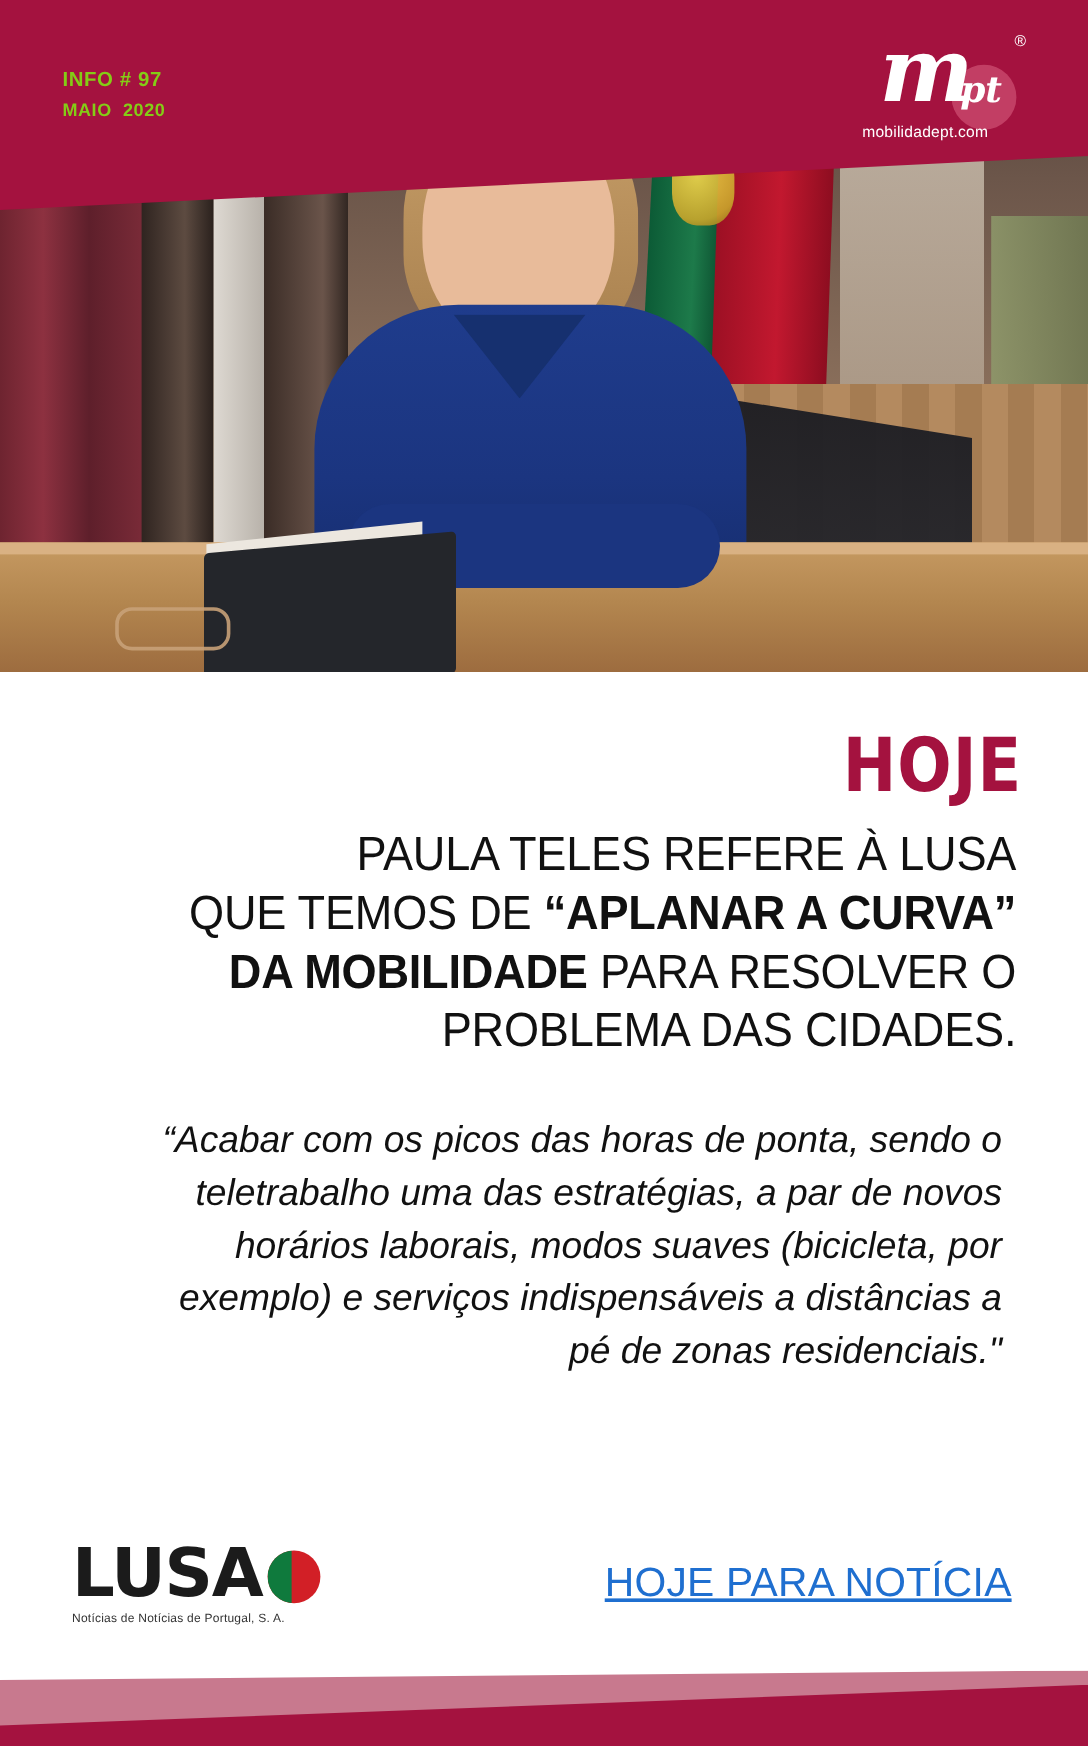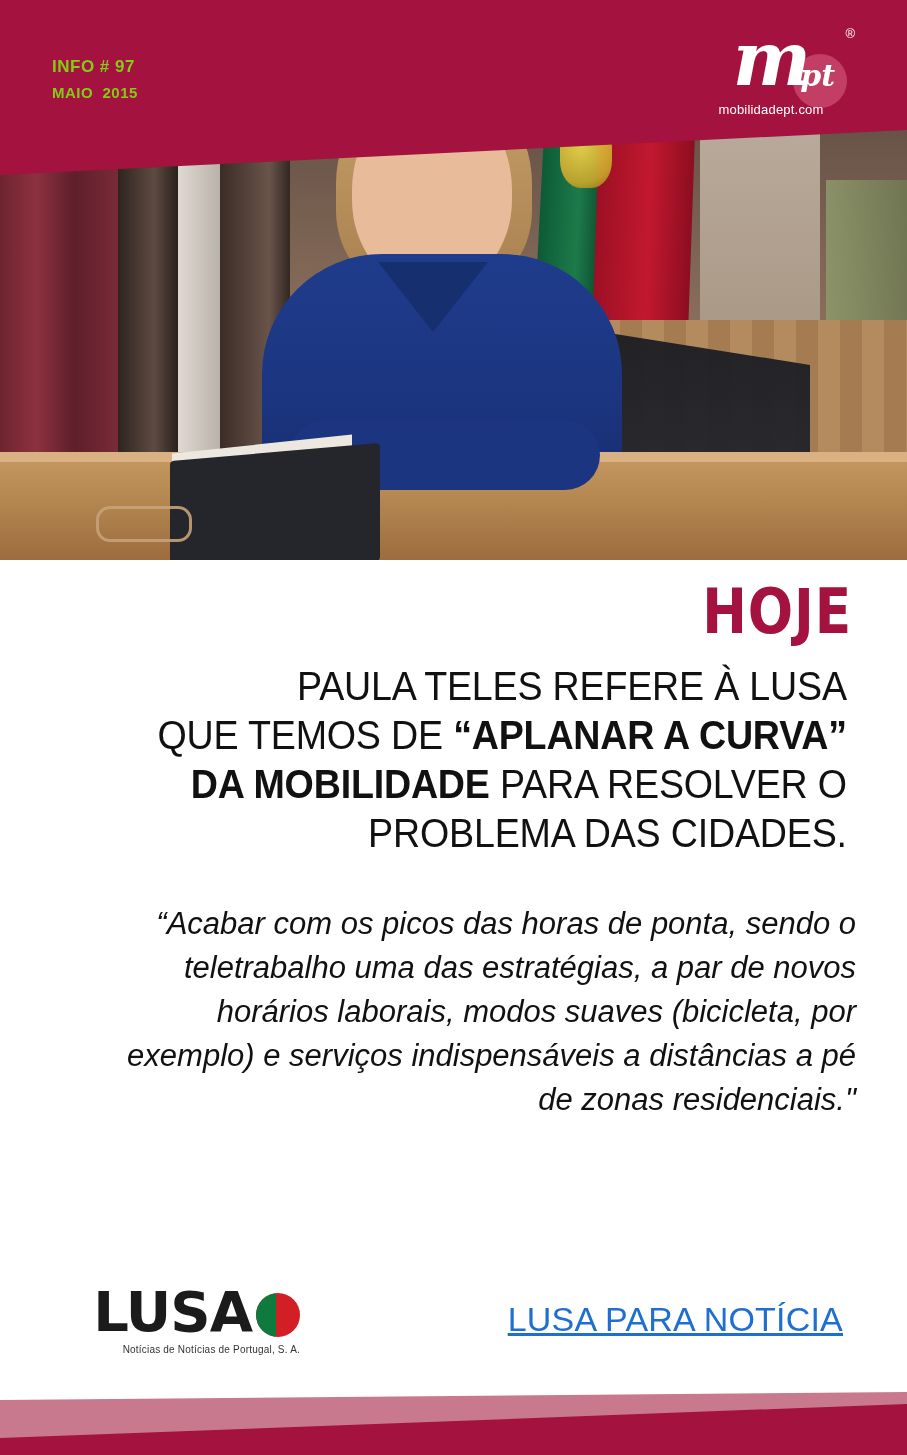--- a/index.html
+++ b/index.html
@@ -246,21 +246,21 @@
     position: absolute;
     left: 0; top: 560px;
     width: 907px; height: 26px;
     background: #ffffff;
   }
 
   
   .content {
     position: absolute;
     left: 0;
-    top: 560px;
+    top: 586px;
     width: 907px;
   }
   .hoje {
     text-align: right;
     padding-right: 64px;
     color: #a4123f;
     font-family: "DejaVu Sans", sans-serif;
     font-size: 62px;
     font-weight: bold;
     letter-spacing: 1px;
@@ -277,37 +277,36 @@
     color: #111111;
     font-size: 40px;
     line-height: 49px;
     letter-spacing: -0.2px;
     transform: scaleX(0.94);
     transform-origin: right center;
   }
   .headline b { font-weight: bold; }
   .quote {
     text-align: right;
-    padding-right: 51px;
+    padding-right: 72px;
     padding-left: 120px;
     margin-top: 44px;
     color: #111111;
     font-style: italic;
     font-size: 31px;
     line-height: 44px;
   }
 
   
   .footer {
     position: absolute;
     left: 0;
     top: 1272px;
     width: 907px;
     height: 120px;
-    text-align: right;
   }
   .lusa {
     position: absolute;
     left: 60px;
     top: 12px;
     width: 240px;
   }
   .lusa-word {
     font-family: "DejaVu Sans", sans-serif;
     font-size: 56px;
@@ -396,21 +395,21 @@
     <div class="person-arm"></div>
     <div class="tablet-page"></div>
     <div class="tablet"></div>
     <div class="glasses"></div>
   </div>
   <div class="photo-mask"></div>
 
   <div class="header">
     <div class="header-left">
       <div class="info-number">INFO # 97</div>
-      <div class="info-date">MAIO  2015</div>
+      <div class="info-date">MAIO  2020</div>
     </div>
 
     <div class="logo-block">
       <span class="logo-reg">®</span>
       <div class="logo-pt-circle"></div>
       <div class="logo-m">m</div>
       <div class="logo-pt">pt</div>
       <div class="logo-url">mobilidadept.com</div>
     </div>
   </div>
@@ -427,18 +426,18 @@
 
     <div class="quote">“Acabar com os picos das horas de ponta, sendo o teletrabalho uma das estratégias, a par de novos horários laborais, modos suaves (bicicleta, por exemplo) e serviços indispensáveis a distâncias a pé de zonas residenciais."</div>
   </div>
 
   <div class="footer">
     <div class="lusa">
       <span class="lusa-word">LUSA</span><span class="lusa-dot"></span>
       <div class="lusa-sub">Notícias de Notícias de Portugal, S. A.</div>
     </div>
 
-    <a class="link" href="#">LUSA PARA NOTÍCIA</a>
+    <a class="link" href="#">HOJE PARA NOTÍCIA</a>
   </div>
 
   <div class="bottom-pink"></div>
   <div class="bottom-dark"></div>
 </div>
 
 </body></html>

